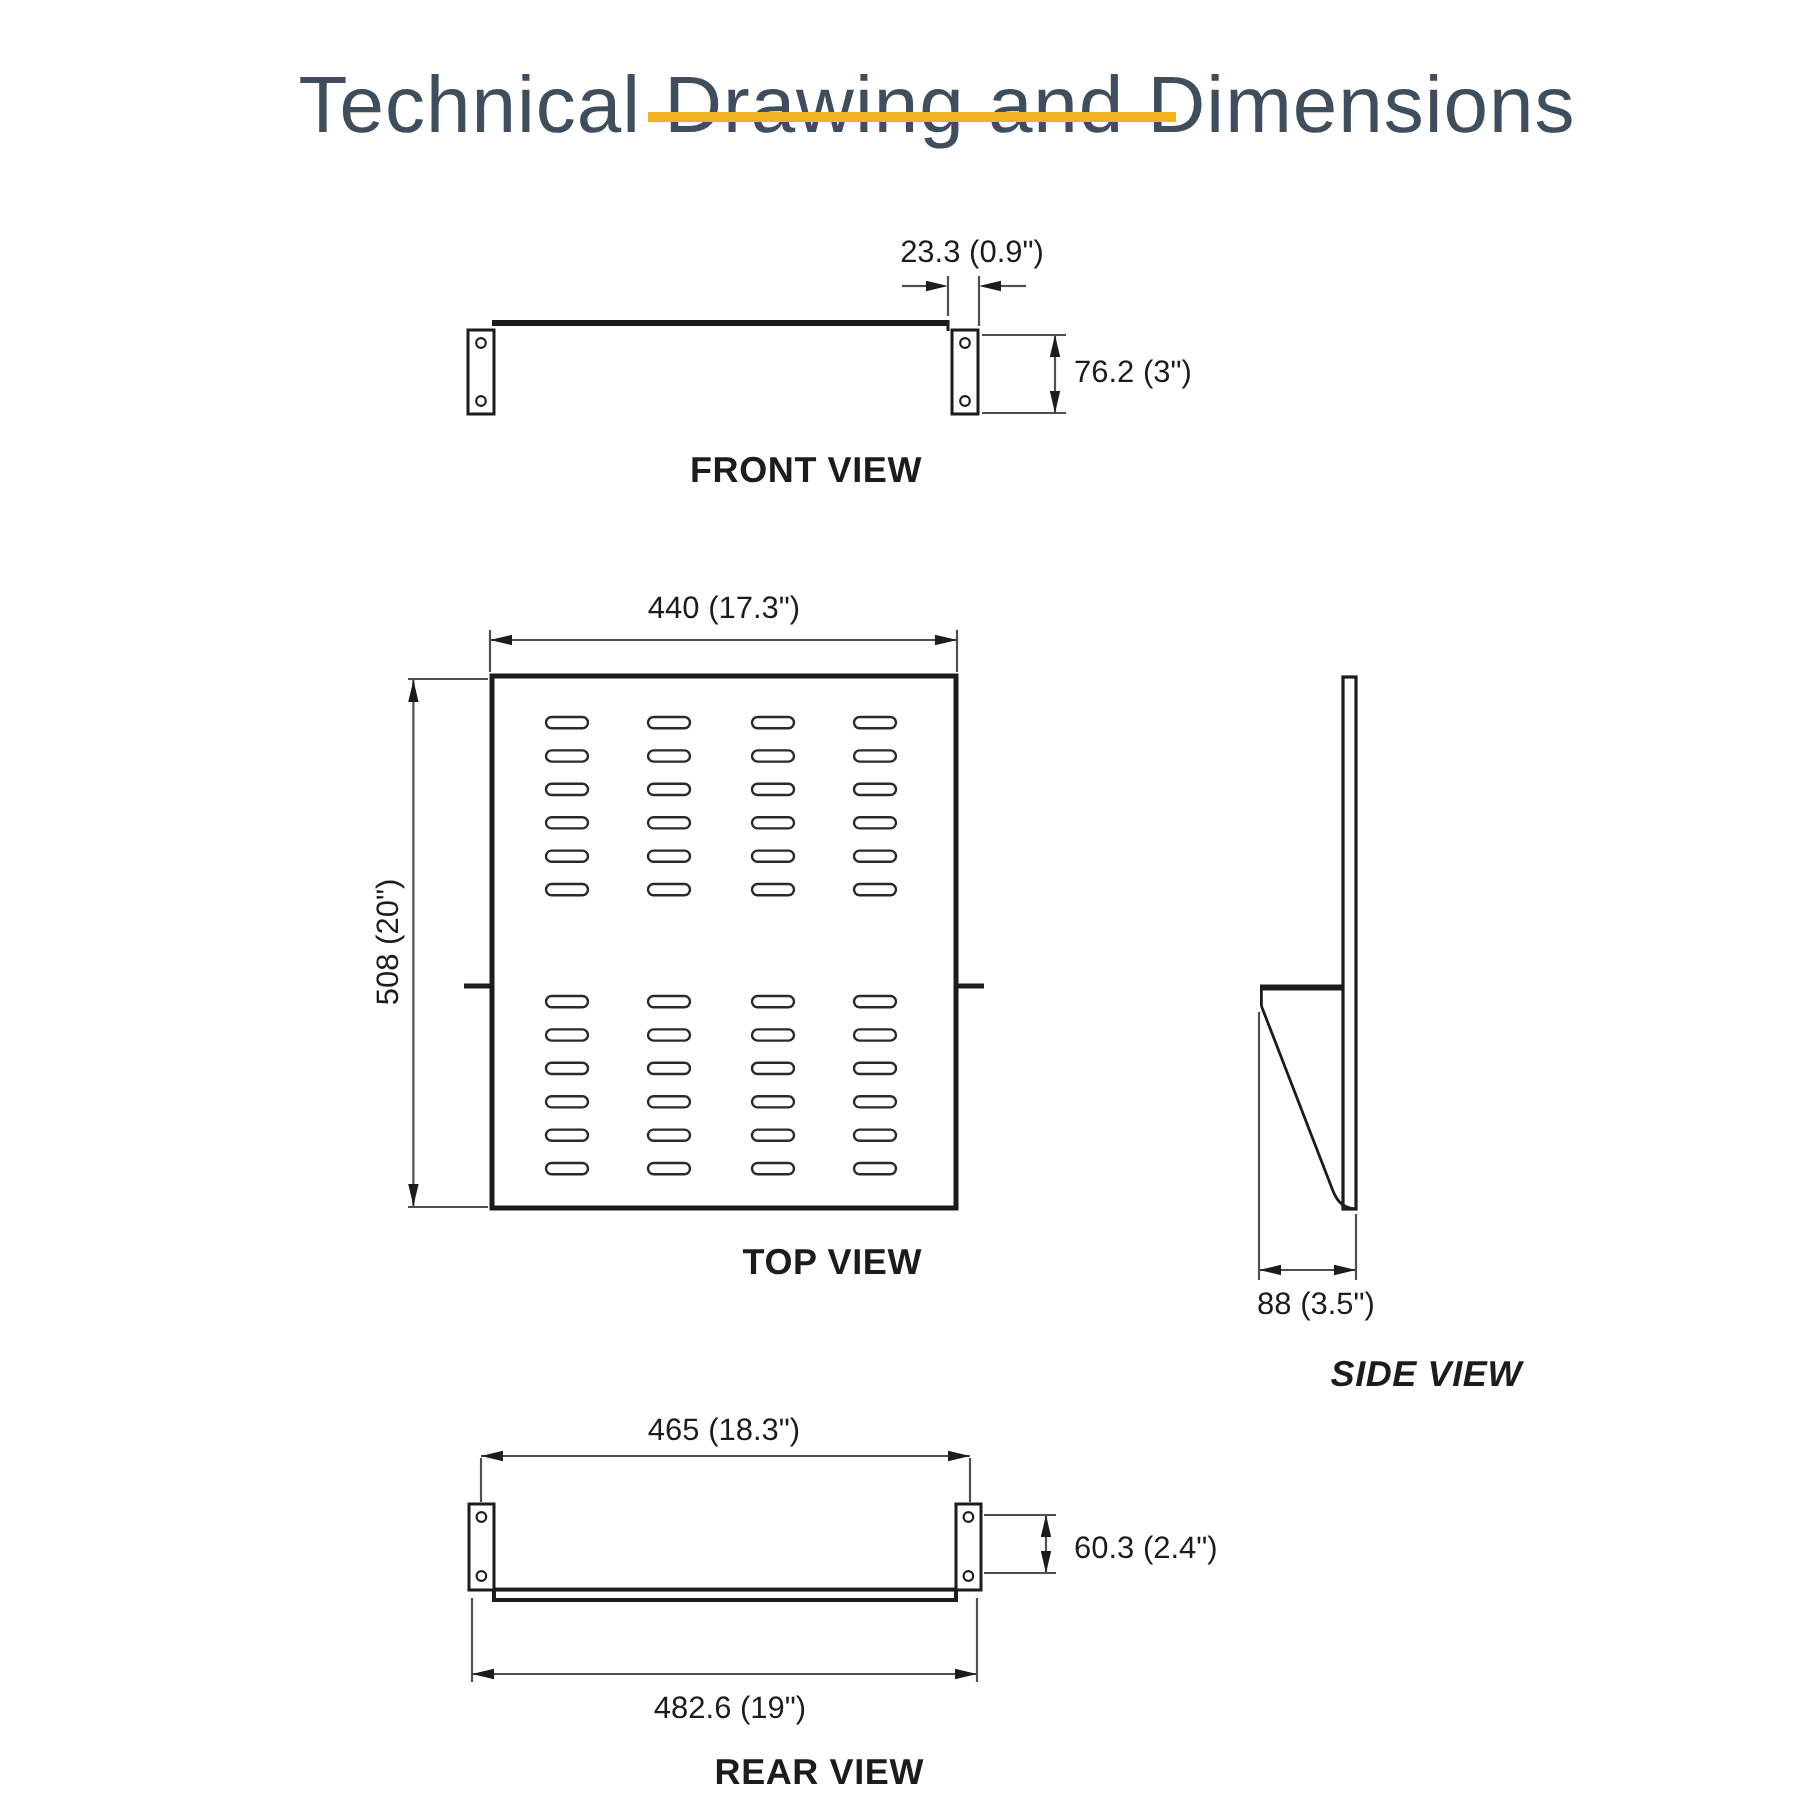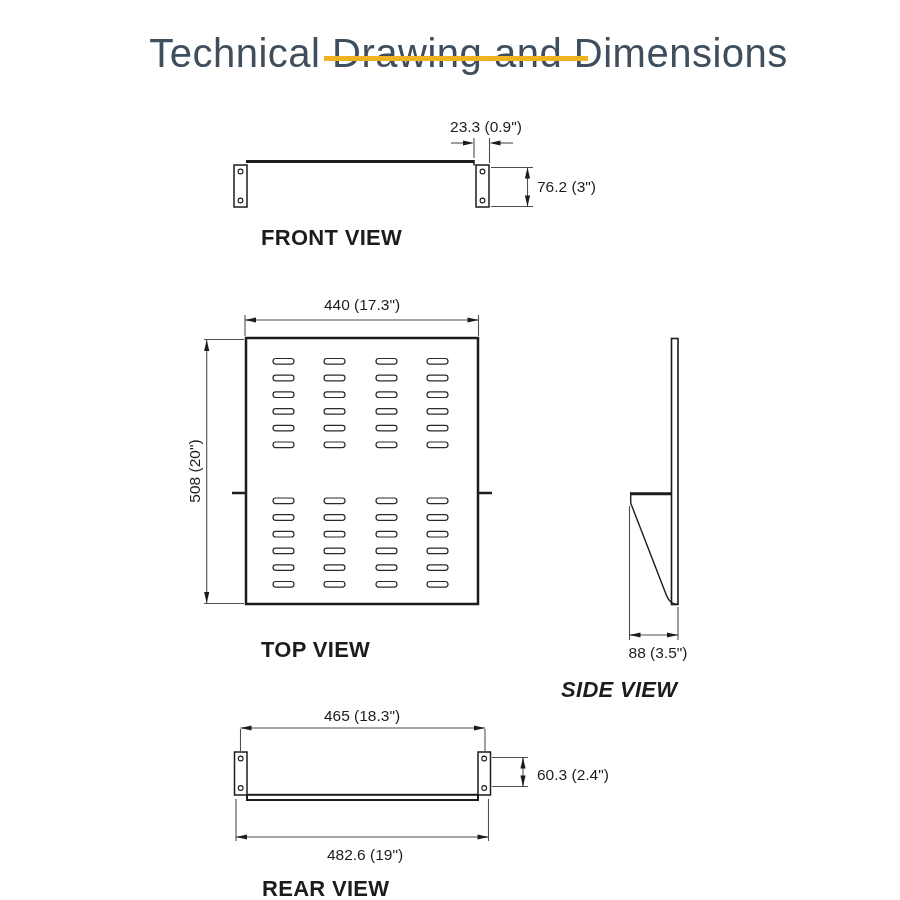--- a/index.html
+++ b/index.html
@@ -14,21 +14,21 @@
   }
   #title-underline{left:324px;top:56px;width:264px;height:5px;}
   svg{position:absolute;left:0;top:0;}
   .outline{stroke:#1c1c1c;fill:#ffffff;}
   .pline{stroke:#1c1c1c;fill:none;}
   .hole{fill:#ffffff;stroke:#1c1c1c;stroke-width:1.1;}
   .slot{fill:#ffffff;stroke:#2a2a2a;stroke-width:1.2;}
   .dim line{stroke:#4f4f4f;stroke-width:1.1;}
   .arrowhead{fill:#1c1c1c;stroke:none;}
   .dimtext{font-size:15.5px;line-height:18px;white-space:nowrap;}
-  .viewlabel{font-size:22px;font-weight:600;letter-spacing:0.3px;white-space:nowrap;text-align:left;width:200px;}
+  .viewlabel{font-size:18px;font-weight:600;letter-spacing:0.3px;white-space:nowrap;text-align:right;width:200px;}
   .ctr{text-align:center;}
   #dim-top-depth{width:120px;height:18px;text-align:center;transform:rotate(-90deg);transform-origin:center;}
 </style>
 </head>
 <body>
 
 <h1 class="abs" id="page-title" style="color: rgb(62, 78, 93); margin-left: 37px;">Technical Drawing and Dimensions</h1>
 <div class="abs" id="title-underline" style="background: rgb(239, 179, 33);"></div>
 
 <svg width="900" height="900" viewBox="0 0 900 900">
@@ -169,21 +169,21 @@
       <polygon points="488.5,837 477.5,834.4 477.5,839.6" class="arrowhead"></polygon>
     </g>
 </svg>
 
 <div class="abs dimtext ctr" style="left:400px;top:118px;width:172px;">23.3 (0.9")</div>
 <div class="abs dimtext" style="left:537px;top:178px;">76.2 (3")</div>
 <div class="abs viewlabel" style="left:261px;top:225px;">FRONT VIEW</div>
 
 <div class="abs dimtext ctr" style="left:272px;top:296px;width:180px;">440 (17.3")</div>
 <div class="abs dimtext" id="dim-top-depth" style="left:135px;top:462px;">508 (20")</div>
-<div class="abs viewlabel" style="left:261px;top:637px;">TOP VIEW</div>
+<div class="abs viewlabel" style="left:261px;top:621px;">TOP VIEW</div>
 
 <div class="abs dimtext ctr" style="left:568px;top:644px;width:180px;">88 (3.5")</div>
 <div class="abs viewlabel" style="left:561px;top:677px;font-style:italic;">SIDE VIEW</div>
 
 <div class="abs dimtext ctr" style="left:272px;top:707px;width:180px;">465 (18.3")</div>
 <div class="abs dimtext" style="left:537px;top:766px;">60.3 (2.4")</div>
 <div class="abs dimtext ctr" style="left:275px;top:846px;width:180px;">482.6 (19")</div>
 <div class="abs viewlabel" style="left:262px;top:876px;">REAR VIEW</div>
 
 </body></html>

